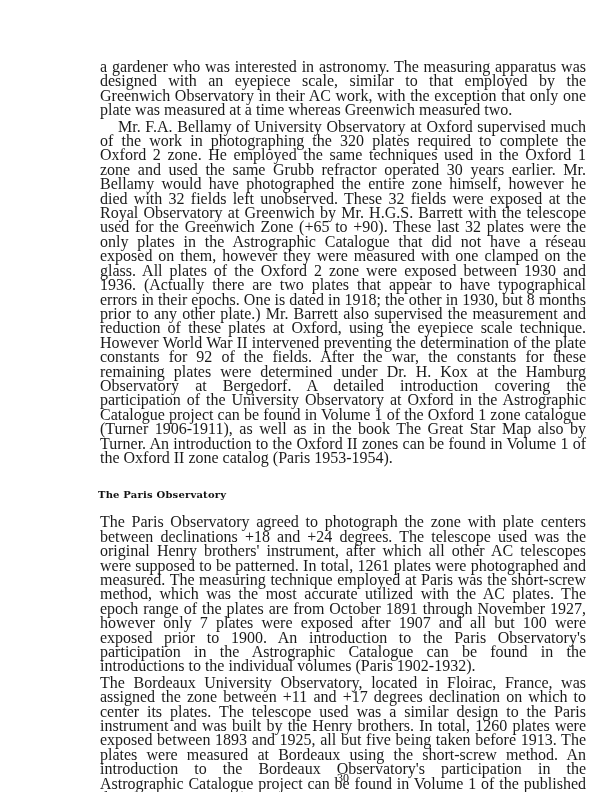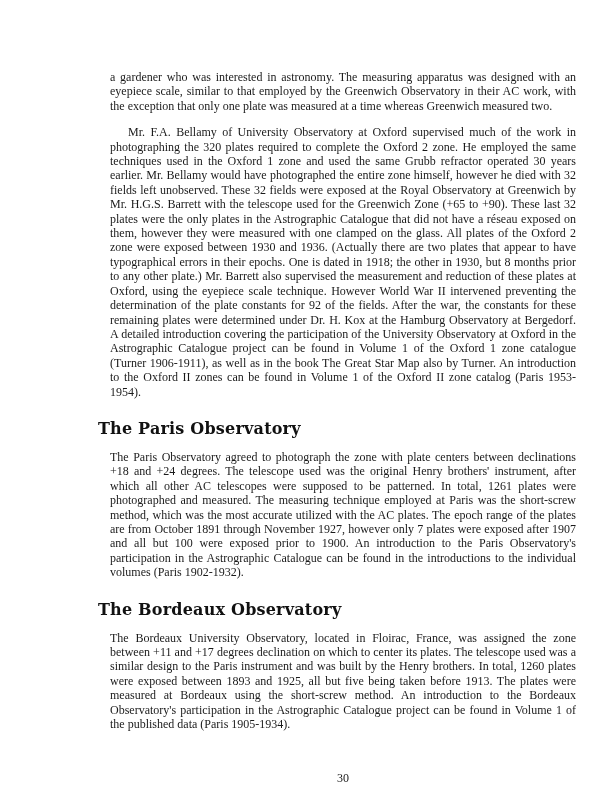--- a/index.html
+++ b/index.html
@@ -16,37 +16,37 @@
     overflow: hidden;
     font-family: "Liberation Serif", serif;
   }
   .text-block {
     position: absolute;
     left: 98px;
     top: 58px;
     width: 490px;
   }
   .body-para {
-    margin: 12px;
-    font-size: 12px;
+    margin: 2px;
+    font-size: 16px;
     line-height: 14.4px;
     text-align: justify;
     text-justify: inter-word;
     color: #1a1a1a;
   }
   .body-para.indent {
     text-indent: 18px;
   }
   .underline {
   }
   .section-heading {
     margin: 21px 0 11px 0;
     font-family: "DejaVu Serif", serif;
     font-weight: bold;
-    font-size: 16px;
+    font-size: 10px;
     line-height: 18px;
     letter-spacing: 0.2px;
     color: #111111;
   }
   .page-footer {
     position: absolute;
     left: 98px;
     top: 729px;
     width: 490px;
     text-align: center;
@@ -58,17 +58,16 @@
 </style>
 </head>
 <body>
 
 <div class="page">
   <div class="text-block" id="doc-root">
       <p class="body-para"><span>a gardener who was interested in astronomy. The measuring apparatus was designed with an eyepiece scale, similar to that employed by the Greenwich Observatory in their AC work, with the exception that only one plate was measured at a time whereas Greenwich measured two.</span></p>
       <p class="body-para indent"><span>Mr. F.A. Bellamy of University Observatory at Oxford supervised much of the work in photographing the 320 plates required to complete the Oxford 2 zone. He employed the same techniques used in the Oxford 1 zone and used the same Grubb refractor operated 30 years earlier. Mr. Bellamy would have photographed the entire zone himself, however he died with 32 fields left unobserved. These 32 fields were exposed at the Royal Observatory at Greenwich by Mr. H.G.S. Barrett with the telescope used for the Greenwich Zone (+65 to +90). These last 32 plates were the only plates in the Astrographic Catalogue that did not have a réseau exposed on them, however they were measured with one clamped on the glass. All plates of the Oxford 2 zone were exposed between 1930 and 1936. (Actually there are two plates that appear to have typographical errors in their epochs. One is dated in 1918; the other in 1930, but 8 months prior to any other plate.) Mr. Barrett also supervised the measurement and reduction of these plates at Oxford, using the eyepiece scale technique. However World War II intervened preventing the determination of the plate constants for 92 of the fields. After the war, the constants for these remaining plates were determined under Dr. H. Kox at the Hamburg Observatory at Bergedorf. A detailed introduction covering the participation of the University Observatory at Oxford in the Astrographic Catalogue project can be found in Volume 1 of the Oxford 1 zone catalogue (Turner 1906-1911), as well as in the book </span><span class="underline">The Great Star Map</span><span> also by Turner. An introduction to the Oxford II zones can be found in Volume 1 of the Oxford II zone catalog (Paris 1953-1954).</span></p>
       <h2 class="section-heading">The Paris Observatory</h2>
       <p class="body-para"><span>The Paris Observatory agreed to photograph the zone with plate centers between declinations +18 and +24 degrees. The telescope used was the original Henry brothers' instrument, after which all other AC telescopes were supposed to be patterned. In total, 1261 plates were photographed and measured. The measuring technique employed at Paris was the short-screw method, which was the most accurate utilized with the AC plates. The epoch range of the plates are from October 1891 through November 1927, however only 7 plates were exposed after 1907 and all but 100 were exposed prior to 1900. An introduction to the Paris Observatory's participation in the Astrographic Catalogue can be found in the introductions to the individual volumes (Paris 1902-1932).</span></p>
-      <h2 class="section-heading">The Bordeaux Observatory</h2>
       <p class="body-para"><span>The Bordeaux University Observatory, located in Floirac, France, was assigned the zone between +11 and +17 degrees declination on which to center its plates. The telescope used was a similar design to the Paris instrument and was built by the Henry brothers. In total, 1260 plates were exposed between 1893 and 1925, all but five being taken before 1913. The plates were measured at Bordeaux using the short-screw method. An introduction to the Bordeaux Observatory's participation in the Astrographic Catalogue project can be found in Volume 1 of the published data (Paris 1905-1934).</span></p>
     </div>
   <div class="page-footer">30</div>
 </div>
 
 </body></html>

